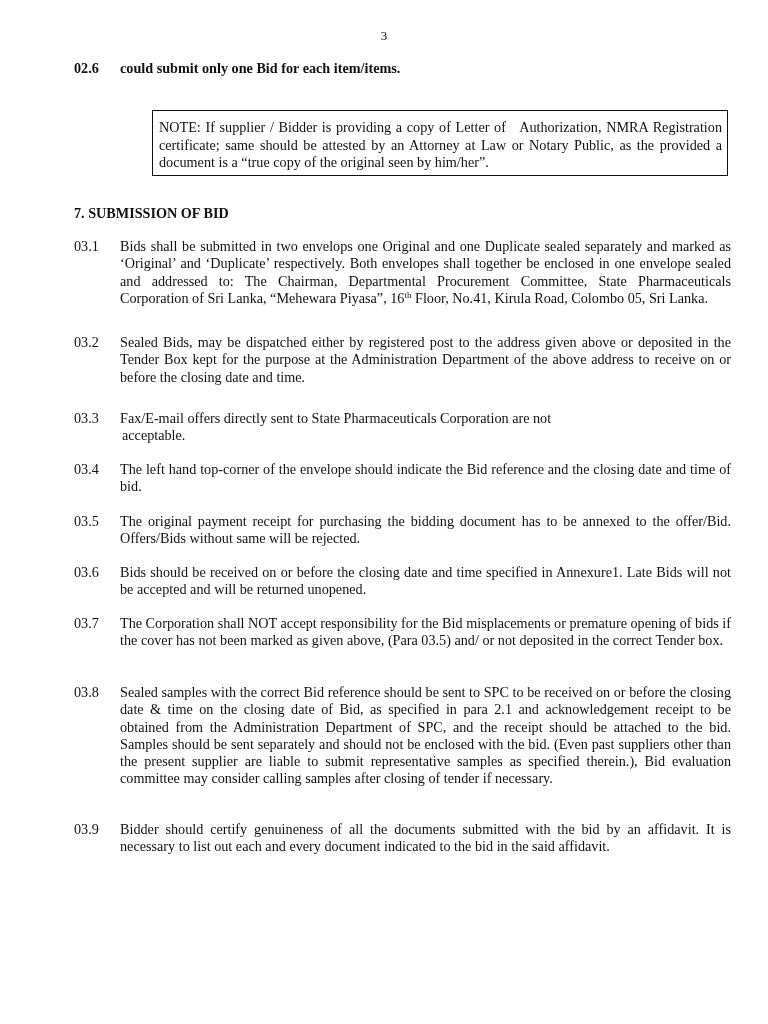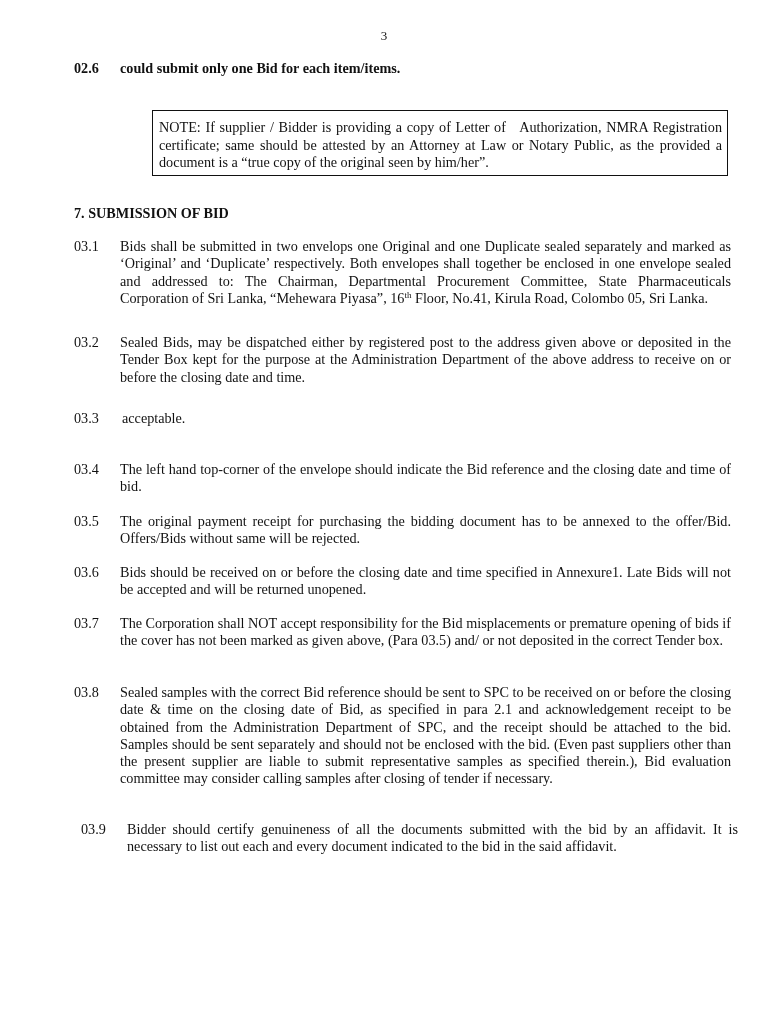--- a/index.html
+++ b/index.html
@@ -57,20 +57,21 @@
 </div>
 
 <div class="clause" style="top:334px;">
   <span class="num">03.2</span>
   <div class="body">Sealed Bids, may be dispatched either by registered post to the address given above or deposited in the Tender Box kept for the purpose at the Administration Department of the above address to receive on or before the closing date and time.</div>
 </div>
 
 <div class="clause" style="top:410px;">
   <span class="num">03.3</span>
   <div class="body left">
+    <div>Fax/E-mail offers directly sent to State Pharmaceuticals Corporation are not</div>
     <div class="indent1">acceptable.</div>
   </div>
 </div>
 
 <div class="clause" style="top:461px;">
   <span class="num">03.4</span>
   <div class="body">The left hand top-corner of the envelope should indicate the Bid reference and the closing date and time of bid.</div>
 </div>
 
 <div class="clause" style="top:513px;">
@@ -86,16 +87,16 @@
 <div class="clause" style="top:615px;">
   <span class="num">03.7</span>
   <div class="body">The Corporation shall NOT accept responsibility for the Bid misplacements or premature opening of bids if the cover has not been marked as given above, (Para 03.5) and/ or not deposited in the correct Tender box.</div>
 </div>
 
 <div class="clause" style="top:684px;">
   <span class="num">03.8</span>
   <div class="body">Sealed samples with the correct Bid reference should be sent to SPC to be received on or before the closing date &amp; time on the closing date of Bid, as specified in para 2.1 and acknowledgement receipt to be obtained from the Administration Department of SPC, and the receipt should be attached to the bid. Samples should be sent separately and should not be enclosed with the bid. (Even past suppliers other than the present supplier are liable to submit representative samples as specified therein.), Bid evaluation committee may consider calling samples after closing of tender if necessary.</div>
 </div>
 
-<div class="clause" style="top:821px;margin-left:7px;">
+<div class="clause" style="top:821px;">
   <span class="num">03.9</span>
   <div class="body">Bidder should certify genuineness of all the documents submitted with the bid by an affidavit. It is necessary to list out each and every document indicated to the bid in the said affidavit.</div>
 </div>
 
 </body></html>

